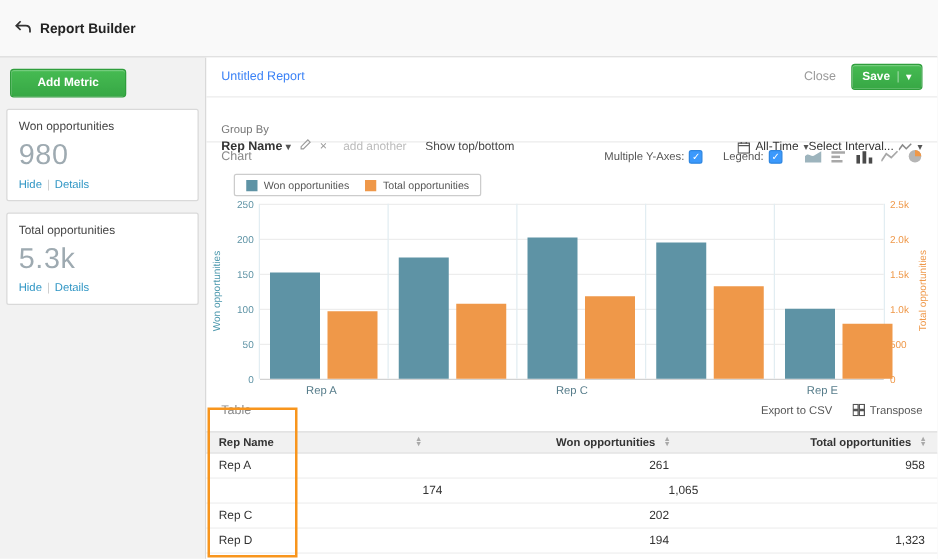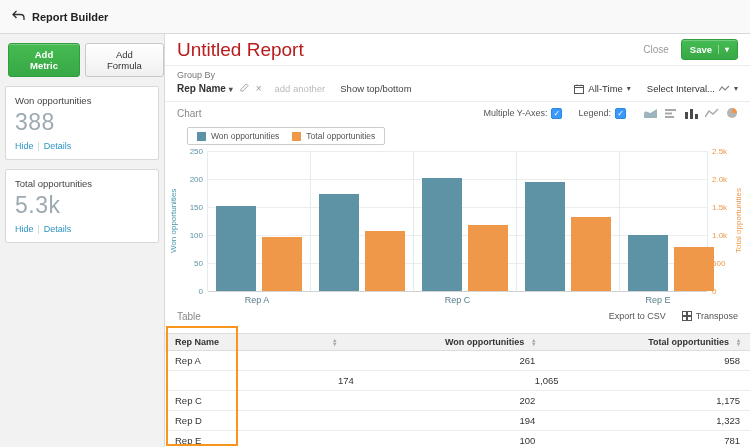--- a/index.html
+++ b/index.html
@@ -1,46 +1,46 @@
 <!DOCTYPE html>
 <html><head>
 <meta charset="utf-8">
 <style>
   *{box-sizing:border-box;margin:0;padding:0}
   html,body{width:750px;height:447px}
   body{font-family:"Liberation Sans",sans-serif;background:#f2f2f2;position:relative;overflow:hidden;font-size:10px;color:#333}
-  .topbar{height:34px;background:#f9f9f9;border-bottom:1px solid #d9d9d9;display:flex;align-items:center;gap:7px;padding:0 12px}
+  .topbar{height:46px;background:#f9f9f9;border-bottom:1px solid #d9d9d9;display:flex;align-items:center;gap:7px;padding:0 12px}
   .topbar .title{font-weight:bold;font-size:11px;color:#222}
   .layout{display:flex;height:413px}
   .sidebar{width:164px;flex:none;padding:9px 5px 0 5px}
   .sb-buttons{display:flex;gap:5px;padding-left:3px}
   .btn{border-radius:3px;font-size:9.5px;padding:5px 21px;cursor:pointer;border:1px solid transparent;font-family:inherit}
   .btn.green{background:linear-gradient(#46bb52,#37a845);border-color:#2f9e3c;color:#fff;font-weight:bold;box-shadow:inset 0 1px 0 rgba(255,255,255,.25)}
   .btn.light{background:linear-gradient(#fff,#f0f0f0);border-color:#c9c9c9;color:#333}
   .card{background:#fff;border:1px solid #d9d9d9;border-radius:2px;margin-top:9px;padding:8px 9px}
   .m-title{font-size:9.5px;color:#444}
   .m-value{font-size:23px;color:#9eaab1;margin:3px 0 5px;letter-spacing:.5px}
   .m-links{font-size:9px;color:#2e95c4}
   .m-links .sep{color:#ccc;margin:0 4px}
   .m-links span{cursor:pointer}
   .main{flex:1;background:#fff;border-left:1px solid #d9d9d9;position:relative}
   .main-header{height:31px;display:flex;align-items:center;padding:0 12px}
-  .report-title{font-size:19px;color:#b91c1c;flex:1}
+  .report-title{font-size:10px;color:#3b82f6;flex:1}
   .close-link{color:#999;font-size:10px;margin-right:12px;cursor:pointer}
   .btn.save{display:inline-flex;align-items:center;padding:4px 8px}
   .btn.save .caret{border-left:1px solid rgba(255,255,255,.45);padding-left:6px;margin-left:6px;font-size:8px}
-  .groupby{border-top:1px solid #ececec;border-bottom:1px solid #ececec;padding:4px 12px 0;height:37px}
+  .groupby{border-top:1px solid #ececec;border-bottom:1px solid #ececec;padding:20px 12px 0;height:37px}
   .gb-label{font-size:9px;color:#777;margin-bottom:3px}
   .gb-row{display:flex;align-items:flex-end;gap:7px}
   .gb-pill{font-weight:bold;font-size:10px;color:#333;cursor:pointer}
   .gb-pill .caret{font-size:8px;color:#555}
   .gb-ico{color:#9a9a9a;font-size:10px;cursor:pointer;line-height:1}
   .gb-add{color:#bbb;font-size:9.5px;cursor:pointer;margin-left:6px}
   .gb-show{color:#444;font-size:9.5px;cursor:pointer;margin-left:8px}
-  .gb-right{margin-left:auto;display:flex;align-items:center;gap:16px}
+  .gb-right{margin-left:auto;display:flex;align-items:center;}
   .gb-time,.gb-interval{display:inline-flex;align-items:center;gap:4px;font-size:9.5px;color:#333;cursor:pointer}
   .gb-time .caret,.gb-interval .caret{font-size:8px;color:#555}
   .chart-hdr{display:flex;align-items:center;padding:0 12px;height:22px}
   .sec-label{color:#888;font-size:10px}
   .chart-hdr .right{margin-left:auto;display:flex;align-items:center;gap:16px}
   .ctrl{display:flex;align-items:center;gap:4px;font-size:9px;color:#555}
   .checkbox{width:11px;height:11px;background:#3b99fc;border:1px solid #2f86e0;border-radius:2px;color:#fff;font-size:8px;line-height:9px;text-align:center;display:inline-block;cursor:pointer}
   .type-icons{display:flex;align-items:center;gap:7px;margin-left:2px}
   .type-icons svg{display:block;cursor:pointer}
   .legend-row{padding:3px 0 0 22px}
@@ -90,25 +90,24 @@
       </svg>
   </span>
   <span class="title">Report Builder</span>
 </div>
 
 <div class="layout">
 
   <div class="sidebar">
     <div class="sb-buttons">
       <button class="btn green">Add Metric</button>
-      <button class="btn light">Add Formula</button>
     </div>
     <div class="card">
       <div class="m-title">Won opportunities</div>
-      <div class="m-value">388</div>
+      <div class="m-value">980</div>
       <div class="m-links">
         <span>Hide</span><span class="sep">|</span><span>Details</span>
       </div>
     </div>
     <div class="card">
       <div class="m-title">Total opportunities</div>
       <div class="m-value">5.3k</div>
       <div class="m-links">
         <span>Hide</span><span class="sep">|</span><span>Details</span>
       </div>
@@ -314,21 +313,20 @@
           <div class="tcell c1">261</div>
           <div class="tcell c2">958</div>
         </div>
         <div class="trow">
           <div class="tcell c1">174</div>
           <div class="tcell c2">1,065</div>
         </div>
         <div class="trow">
           <div class="tcell c0">Rep C</div>
           <div class="tcell c1">202</div>
-          <div class="tcell c2">1,175</div>
         </div>
         <div class="trow">
           <div class="tcell c0">Rep D</div>
           <div class="tcell c1">194</div>
           <div class="tcell c2">1,323</div>
         </div>
         <div class="trow">
           <div class="tcell c0">Rep E</div>
           <div class="tcell c1">100</div>
           <div class="tcell c2">781</div>

